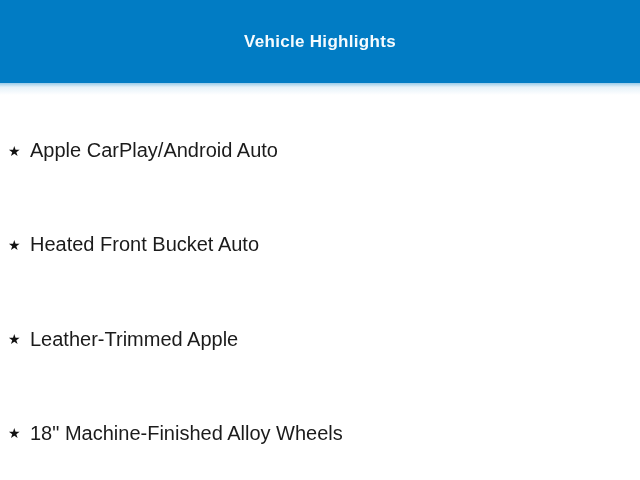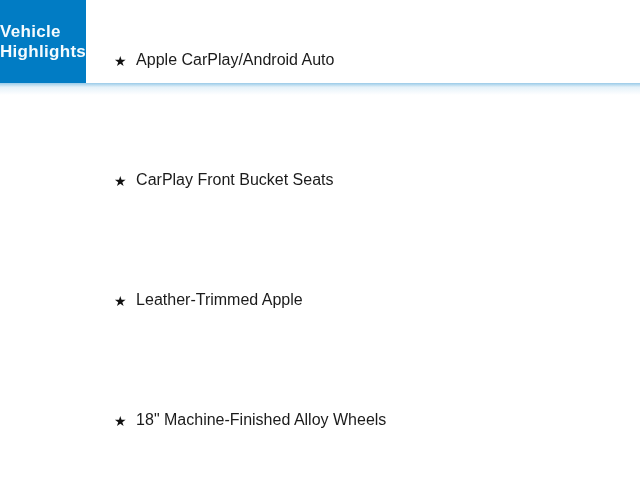--- a/index.html
+++ b/index.html
@@ -8,21 +8,21 @@
     width: 640px;
     height: 480px;
     background: #ffffff;
     overflow: hidden;
     font-family: "Liberation Sans", sans-serif;
   }
   .page {
     width: 640px;
     height: 480px;
     display: flex;
-    flex-direction: row;
+    flex-direction: column;
     gap: 20px;
   }
   .header {
     position: relative;
     height: 83px;
     flex: 0 0 83px;
     background: #017CC4;
     display: flex;
     align-items: center;
     justify-content: center;
@@ -60,21 +60,21 @@
     color: #111111;
     font-size: 14px;
     line-height: 1;
     width: 22px;
     flex: 0 0 22px;
     text-align: left;
     padding-top: 1px;
   }
   .label {
     color: #1b1b1b;
-    font-size: 16px;
+    font-size: 20px;
     line-height: 1.2;
   }
 </style>
 </head>
 <body>
 
 <div class="page">
 
   <div class="header">
     <div class="header-title">Vehicle Highlights</div>
@@ -83,21 +83,21 @@
 
   <div class="content">
 
     <div class="highlight-item">
       <span class="star">★</span>
       <span class="label">Apple CarPlay/Android Auto</span>
     </div>
 
     <div class="highlight-item">
       <span class="star">★</span>
-      <span class="label">CarPlay Front Bucket Seats</span>
+      <span class="label">Heated Front Bucket Auto</span>
     </div>
 
     <div class="highlight-item">
       <span class="star">★</span>
       <span class="label">Leather-Trimmed Apple</span>
     </div>
 
     <div class="highlight-item">
       <span class="star">★</span>
       <span class="label">18" Machine-Finished Alloy Wheels</span>

